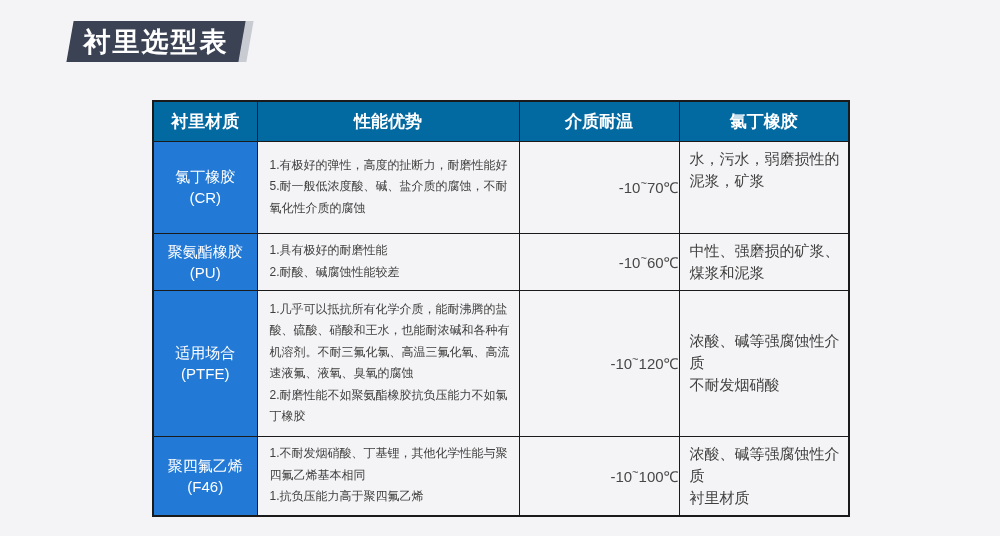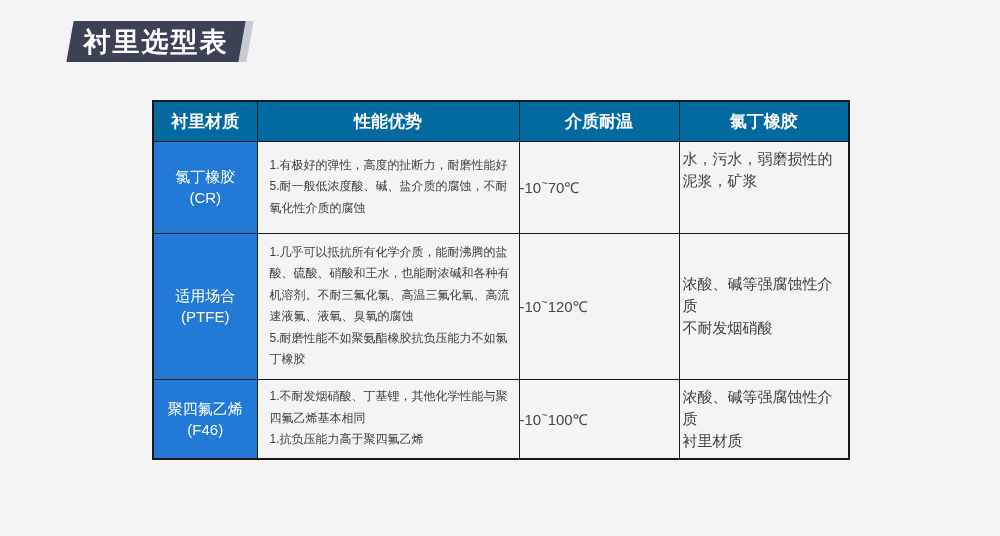--- a/index.html
+++ b/index.html
@@ -70,30 +70,30 @@
     font-size:12px;
     color:#3f3f3f;
     text-align:left;
     vertical-align:middle;
     padding:6px 8px 6px 12px;
     line-height:21.5px;
   }
   td.temp-cell {
     font-size:15px;
     color:#474747;
-    text-align:left;
+    text-align:right;
     vertical-align:middle;
   }
   td.temp-cell sup { font-size:11px; }
   td.app-cell {
     font-size:15px;
     color:#3f3f3f;
     text-align:left;
     vertical-align:middle;
-    padding:6px 6px 6px 3px;
+    padding:6px 6px 6px 10px;
     line-height:22px;
   }
   td.app-cell.va-top { vertical-align:top; }
 
   tr.row-1 { height:92px; }
   tr.row-2 { height:50px; }
   tr.row-3 { height:146px; }
   tr.row-4 { height:72px; }
 </style>
 </head>
@@ -131,28 +131,45 @@
         <div>5.耐一般低浓度酸、碱、盐介质的腐蚀，不耐氧化性介质的腐蚀</div>
       </td>
       <td class="temp-cell">
         <span>-10</span><sup>~</sup><span>70℃</span>
       </td>
       <td class="app-cell va-top">
         <div>水，污水，弱磨损性的泥浆，矿浆</div>
         <div></div>
       </td>
     </tr>
+    <tr class="row-2">
+      <td class="material-cell">
+        <div>聚氨酯橡胶</div>
+        <div>(PU)</div>
+      </td>
+      <td class="perf-cell">
+        <div>1.具有极好的耐磨性能</div>
+        <div>2.耐酸、碱腐蚀性能较差</div>
+      </td>
+      <td class="temp-cell">
+        <span>-10</span><sup>~</sup><span>60℃</span>
+      </td>
+      <td class="app-cell">
+        <div>中性、强磨损的矿浆、煤浆和泥浆</div>
+        <div></div>
+      </td>
+    </tr>
     <tr class="row-3">
       <td class="material-cell">
         <div>适用场合</div>
         <div>(PTFE)</div>
       </td>
       <td class="perf-cell">
         <div>1.几乎可以抵抗所有化学介质，能耐沸腾的盐酸、硫酸、硝酸和王水，也能耐浓碱和各种有机溶剂。不耐三氟化氯、高温三氟化氧、高流速液氟、液氧、臭氧的腐蚀</div>
-        <div>5.耐磨性能不如聚氨酯橡胶抗负压能力不如氯丁橡胶</div>
+        <div>2.耐磨性能不如聚氨酯橡胶抗负压能力不如氯丁橡胶</div>
       </td>
       <td class="temp-cell">
         <span>-10</span><sup>~</sup><span>120℃</span>
       </td>
       <td class="app-cell">
         <div>浓酸、碱等强腐蚀性介质</div>
         <div>不耐发烟硝酸</div>
       </td>
     </tr>
     <tr class="row-4">

